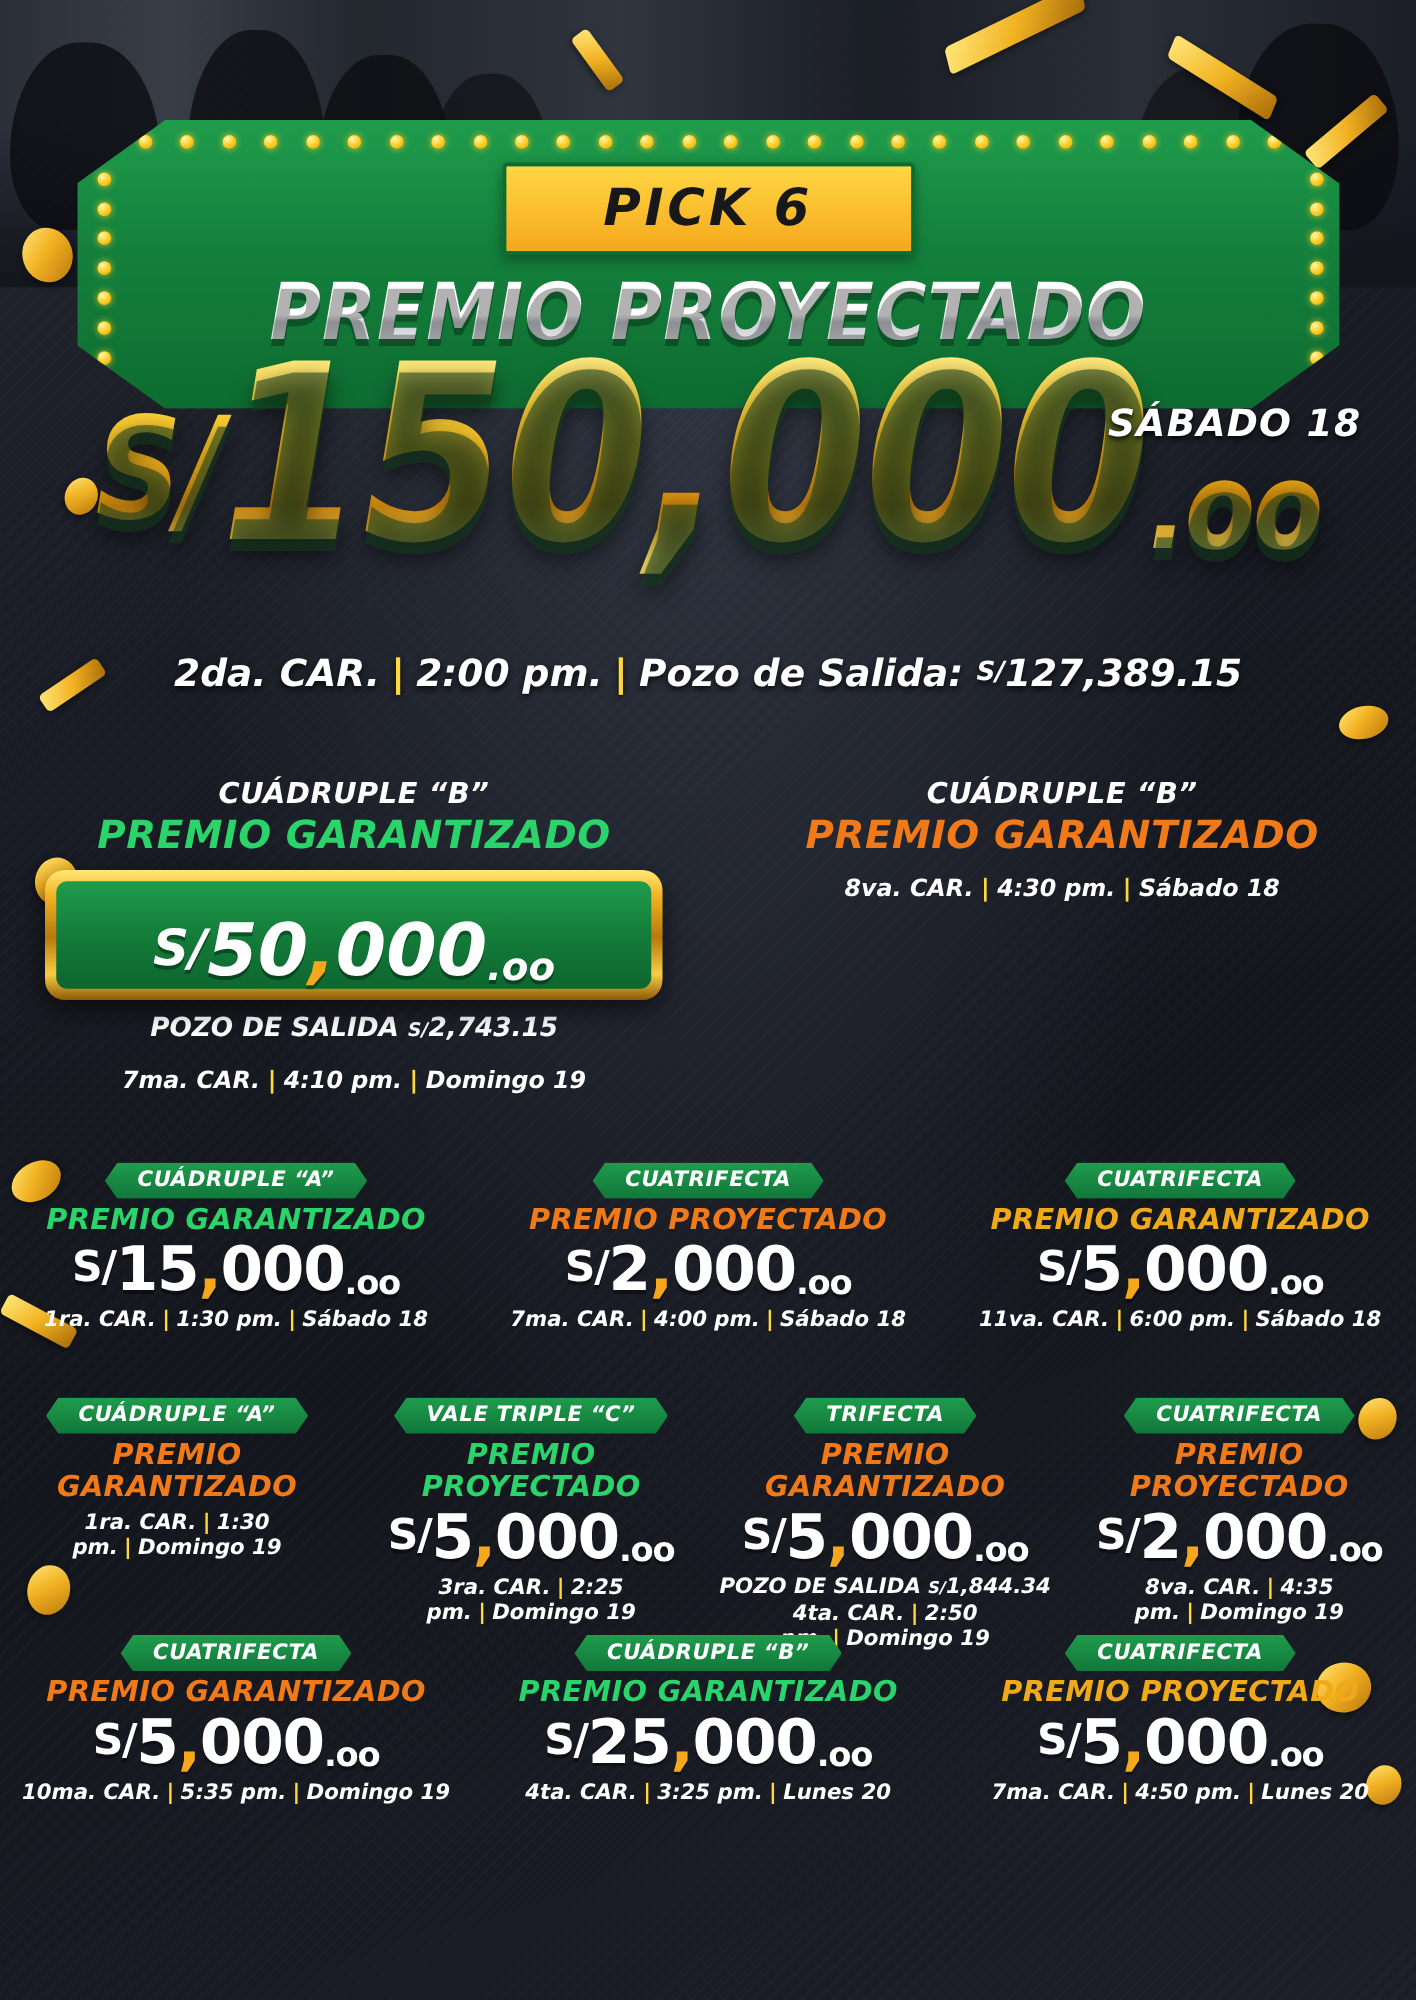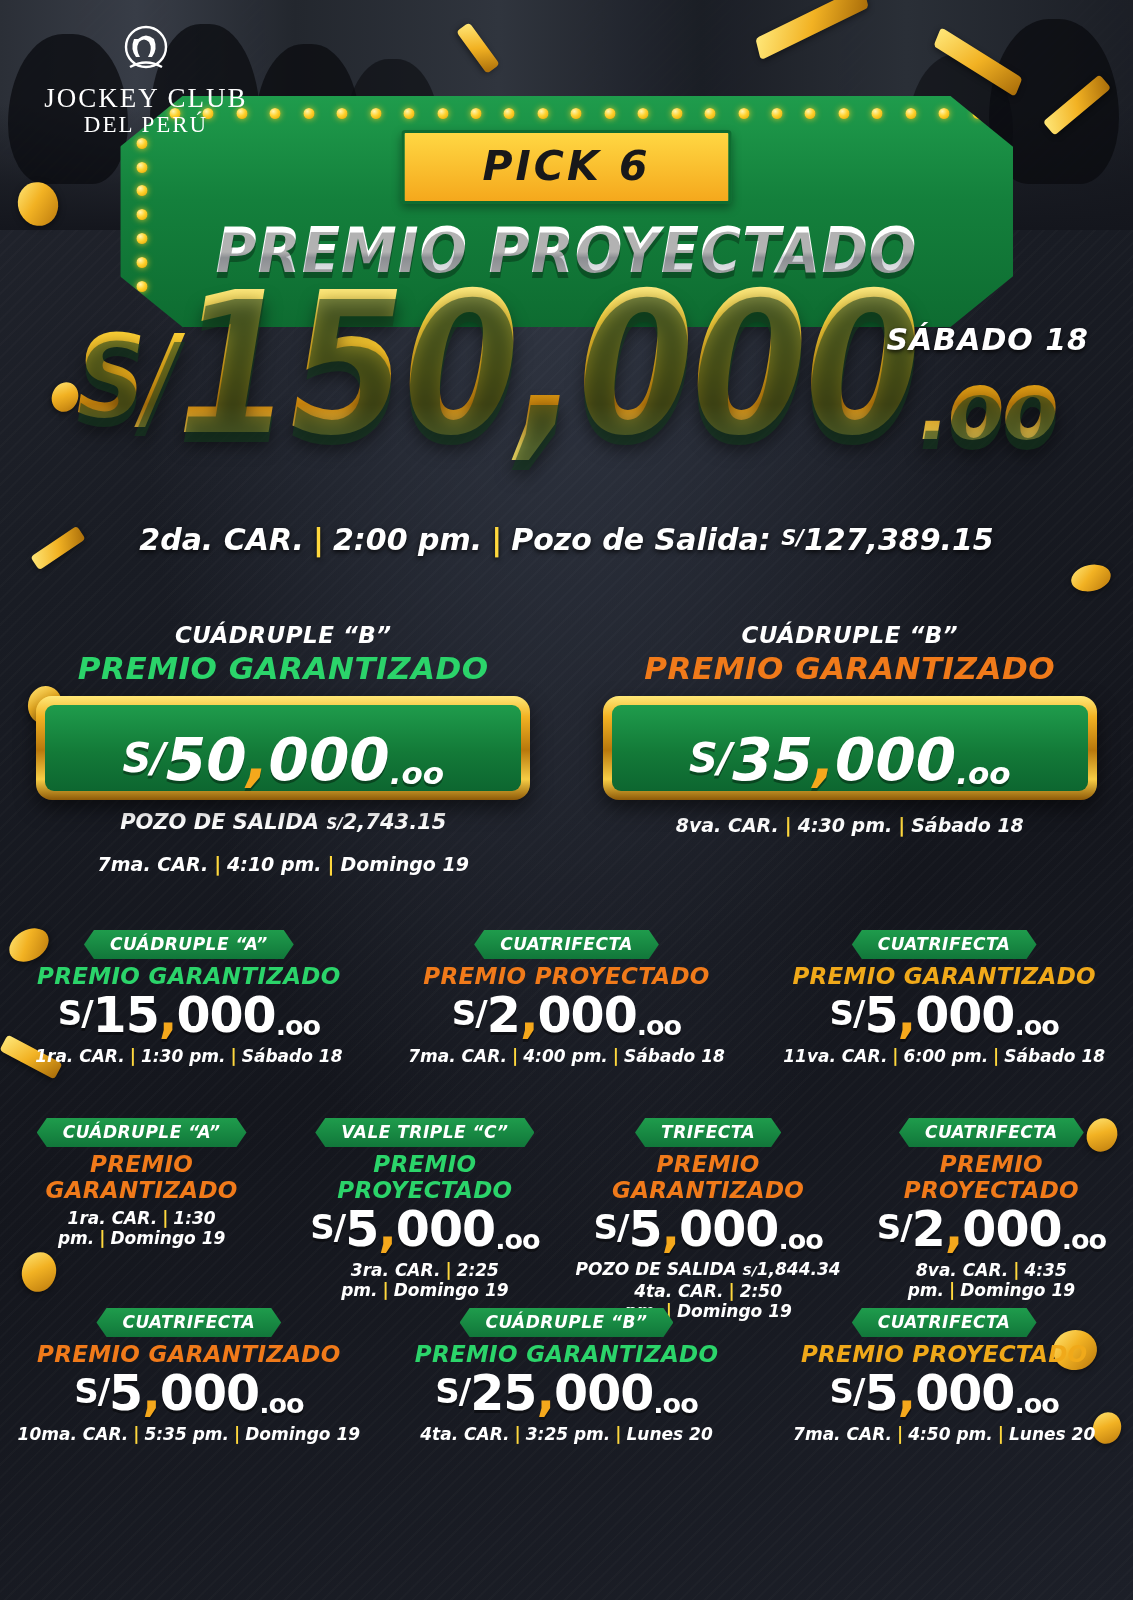--- a/index.html
+++ b/index.html
@@ -60,21 +60,21 @@
     font-family: "Liberation Serif", serif;
     font-size: 27px; letter-spacing: 2px; color: #ffffff; font-weight: 400;
     line-height: 1.05;
   }
   .logo .l2 {
     font-family: "Liberation Serif", serif;
     font-size: 23px; letter-spacing: 2px; color: #ffffff;
   }
 
   
-  .marquee-wrap { position: absolute; top: 96px; left: 50%; transform: translateX(-50%); width: 893px; z-index: 6;}
+  .marquee-wrap { position: absolute; top: 96px; left: 50%; transform: translateX(-50%); width: 1010px; z-index: 6;}
   .marquee {
     position: relative;
     background: linear-gradient(180deg,#1f9c4c 0%, #14803c 45%, #0e6c31 100%);
     border-radius: 26px;
     padding: 34px 0 44px;
     clip-path: polygon(7% 0%, 93% 0%, 100% 22%, 100% 78%, 93% 100%, 7% 100%, 0% 78%, 0% 22%);
     box-shadow: 0 10px 34px rgba(0,0,0,.55);
   }
   .bulbs { position: absolute; inset: 10px 14px; pointer-events: none; }
   .bulb {
@@ -249,31 +249,20 @@
 
   <div class="photo-band">
     <div class="horse h1"></div>
     <div class="horse h2"></div>
     <div class="horse h3"></div>
     <div class="horse h4"></div>
     <div class="horse h5"></div>
     <div class="horse h6"></div>
   </div>
 
-  <div class="logo">
-    <div class="ring">
-      <svg width="60" height="60" viewBox="0 0 60 60">
-        <circle cx="30" cy="27" r="20" fill="none" stroke="#ffffff" stroke-width="2.4"></circle>
-        <path d="M22 19 q8 -7 16 0 q4 10 -2 18 l-4 0 q5 -8 1 -15 q-5 -5 -10 0 q-4 7 1 15 l-4 0 q-6 -8 -2 -18 z" fill="#ffffff"></path>
-        <path d="M14 47 q16 -9 32 0" fill="none" stroke="#ffffff" stroke-width="2.4"></path>
-      </svg>
-    </div>
-    <div class="l1">JOCKEY CLUB</div>
-    <div class="l2">DEL PERÚ</div>
-  </div>
 
   <div class="marquee-wrap">
     <div class="marquee">
       <div class="bulbs" id="bulbs">
           <div class="bulb" style="left: 2px; top: 2px;"></div>
           <div class="bulb" style="left: 35.4483px; top: 2px;"></div>
           <div class="bulb" style="left: 68.8966px; top: 2px;"></div>
           <div class="bulb" style="left: 102.345px; top: 2px;"></div>
           <div class="bulb" style="left: 135.793px; top: 2px;"></div>
           <div class="bulb" style="left: 169.241px; top: 2px;"></div>
@@ -377,25 +366,20 @@
           <div class="plate-amt"><span class="cur">S/</span><span>50<span class="comma">,</span>000</span><span class="dec">.oo</span></div>
         </div>
       </div>
       <div class="pozo"><span>POZO DE SALIDA</span> <span class="sm">S/</span><span>2,743.15</span></div>
       <div class="meta"><span>7ma. CAR.</span><span class="sep">|</span><span>4:10 pm.</span><span class="sep">|</span><span>Domingo 19</span></div>
     </div>
 
     <div class="big-col">
       <div class="big-kicker">CUÁDRUPLE “B”</div>
       <div class="big-sub c-orange">PREMIO GARANTIZADO</div>
-      <div class="plate">
-        <div class="plate-inner">
-          <div class="plate-amt"><span class="cur">S/</span><span>35<span class="comma">,</span>000</span><span class="dec">.oo</span></div>
-        </div>
-      </div>
       <div class="meta" style="margin-top:14px"><span>8va. CAR.</span><span class="sep">|</span><span>4:30 pm.</span><span class="sep">|</span><span>Sábado 18</span></div>
     </div>
 
   </div>
 
   <div class="grid r1">
     <div class="cell">
       <div class="ribbon">CUÁDRUPLE “A”</div>
       <div class="kind" style="color:#2bd46a">PREMIO GARANTIZADO</div>
       <div class="amt"><span class="cur">S/</span><span>15<span class="comma">,</span>000</span><span class="dec">.oo</span></div>

